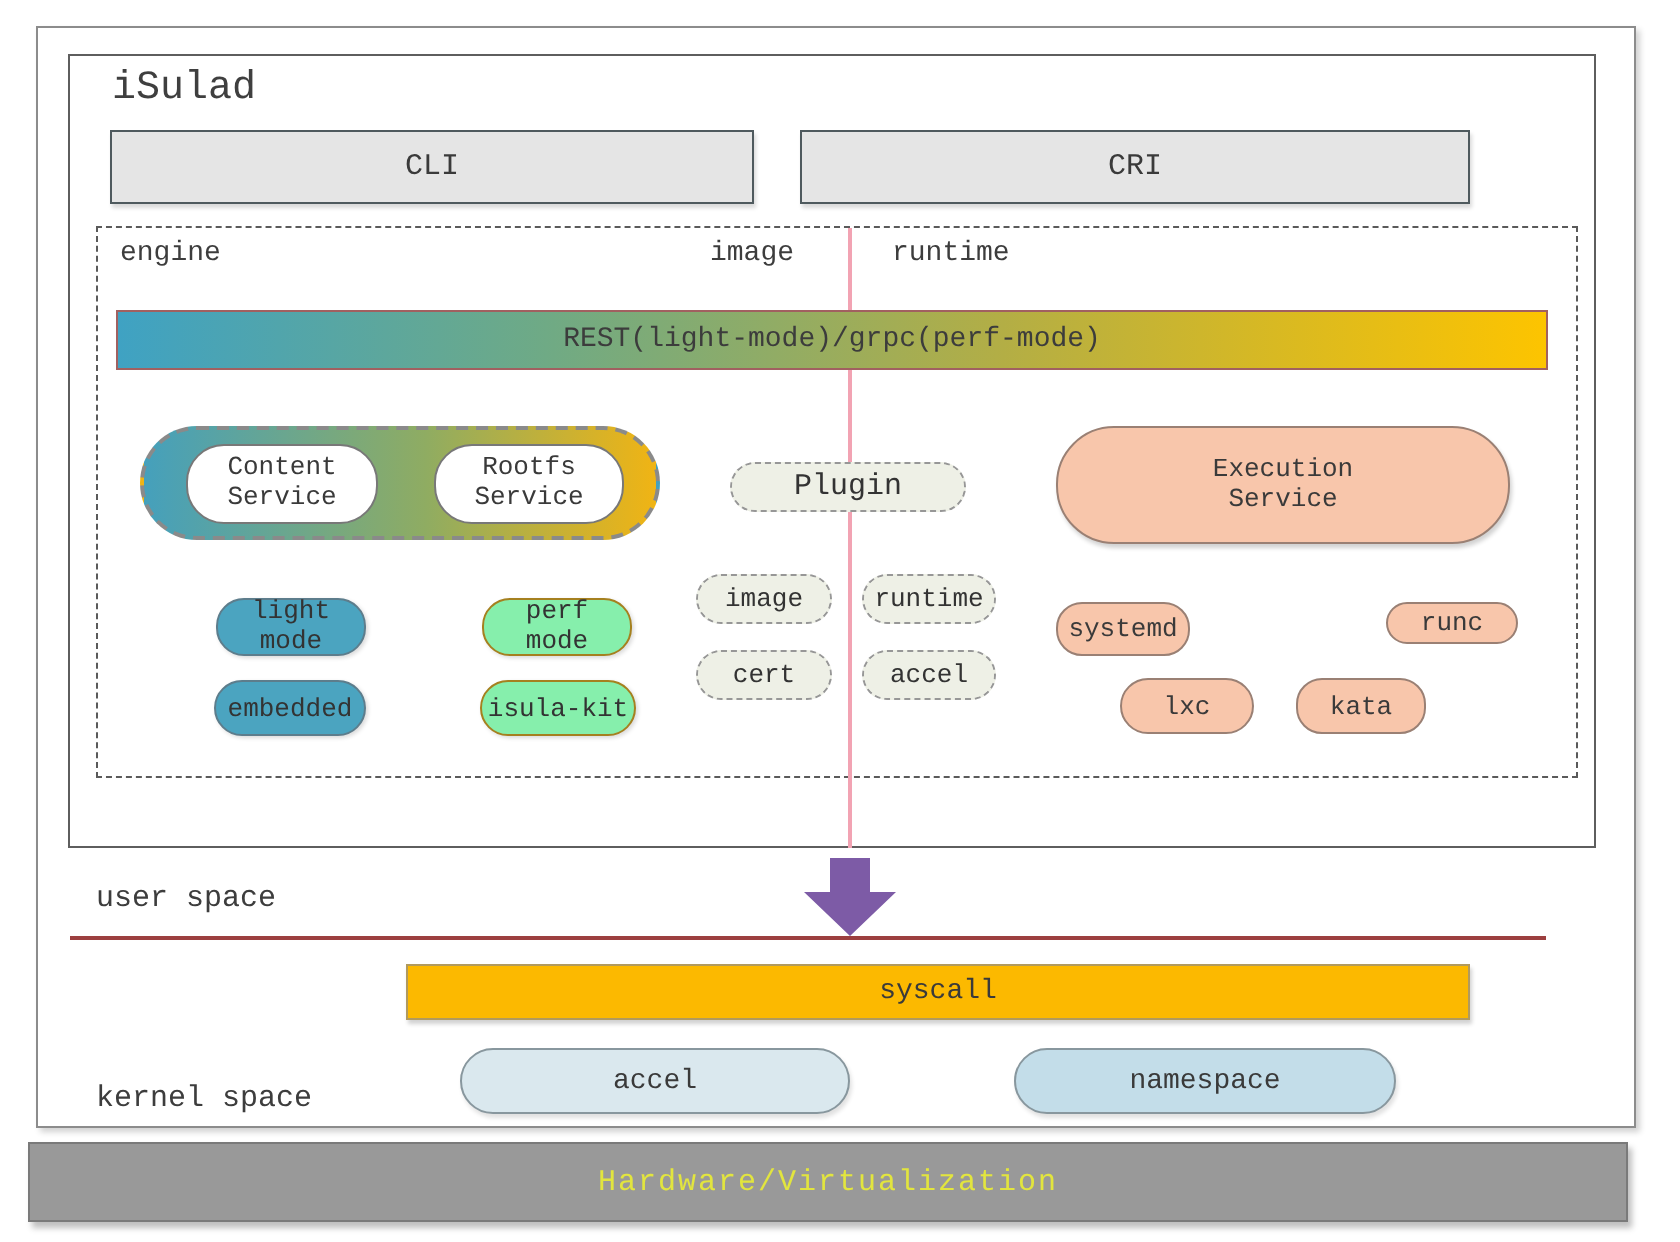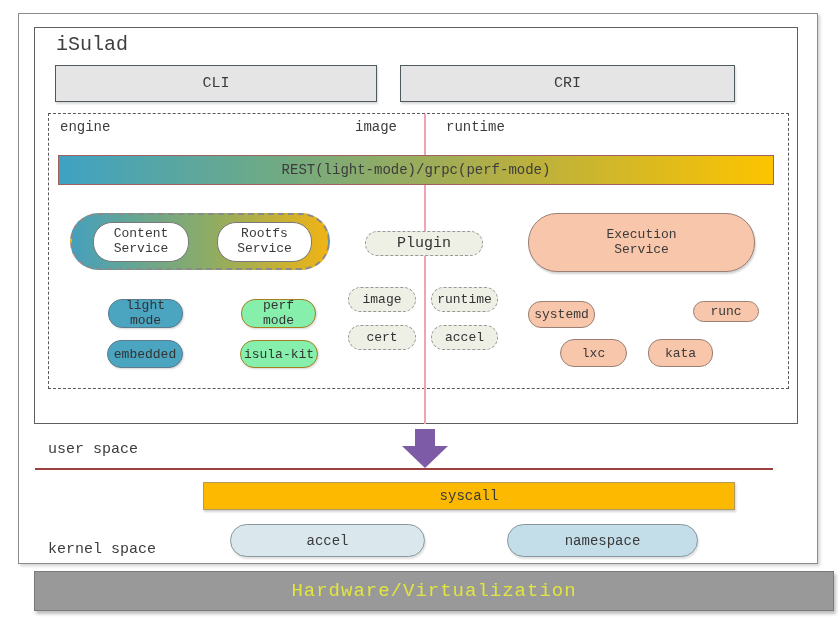--- a/index.html
+++ b/index.html
@@ -72,23 +72,23 @@
   .red-line{left:35px;top:468px;width:738px;height:0;border-top:2px solid #9c3f3f;}
   .down-arrow{left:398px;top:429px;width:54px;height:40px;}
 
   .syscall-bar{left:203px;top:482px;width:532px;height:28px;background:#fcb900;
     border:1px solid #b19a5e;font-size:14px;box-shadow:1px 2px 2px rgba(0,0,0,0.18);}
   .kernel-pill{top:524px;height:33px;border-radius:17px;border:1px solid #88979e;
     font-size:14px;box-shadow:1px 2px 2px rgba(0,0,0,0.12);}
   .cgroup{left:230px;width:195px;background:#dae8ee;}
   .namespace{left:507px;width:191px;background:#c3dde9;}
 
-  .hw-bar{left:34px;top:571px;width:800px;height:40px;background:#999999;
+  .hw-bar{left:14px;top:571px;width:800px;height:40px;background:#999999;
     border:1px solid #7a7a7a;box-shadow:2px 3px 3px rgba(0,0,0,0.25);
-    font-size:19px;color:#e2e53e;letter-spacing:1px;}
+    font-size:15px;color:#e2e53e;letter-spacing:1px;}
 </style>
 </head>
 <body>
 
 <div id="stage">
 
   <div class="abs outer-frame"></div>
 
   <div class="abs isulad-box"></div>
   <div class="abs page-title">iSulad</div>

